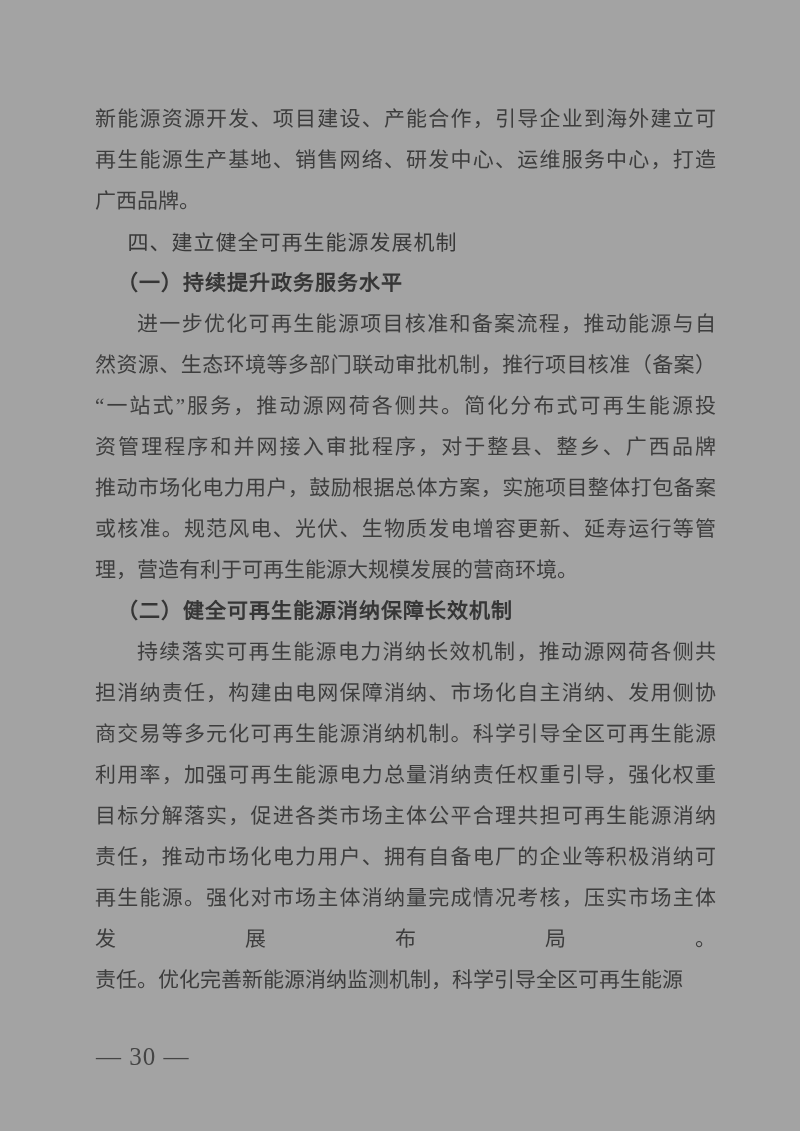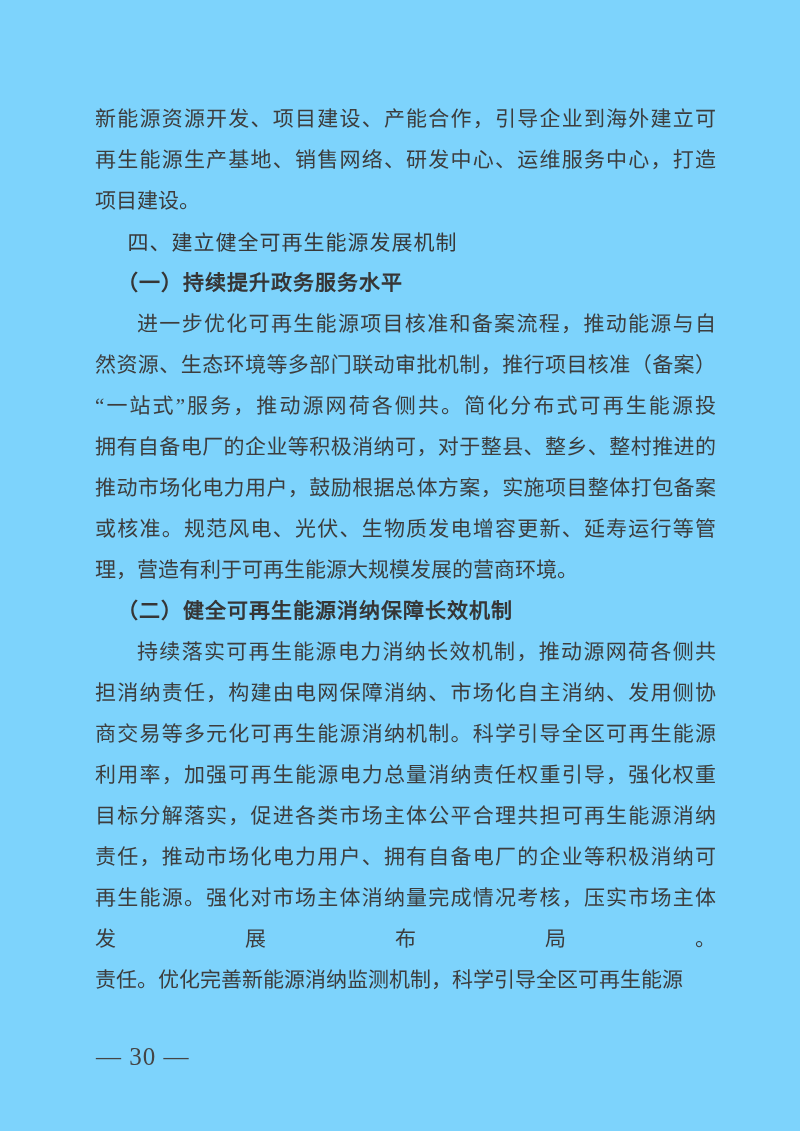--- a/index.html
+++ b/index.html
@@ -4,21 +4,21 @@
 <style>
   html, body {
     margin: 0;
     padding: 0;
     background: #ffffff;
   }
   .page {
     position: relative;
     width: 800px;
     height: 1131px;
-    background: #7dd3fc;
+    background: #a3a3a3;
     overflow: hidden;
     font-family: "Liberation Serif", "DejaVu Serif", serif;
     color: #3d3d3d;
   }
   .content {
     position: absolute;
     left: 95px;
     top: 99px;
     width: 621px;
     font-size: 21px;
@@ -63,32 +63,32 @@
 </style>
 </head>
 <body>
 
 <div class="page">
   <div class="content">
 
     <div class="para continuation">
         <div class="t-line">新能源资源开发、项目建设、产能合作，引导企业到海外建立可</div>
         <div class="t-line">再生能源生产基地、销售网络、研发中心、运维服务中心，打造</div>
-        <div class="t-line">项目建设。</div>
+        <div class="t-line">广西品牌。</div>
       </div>
 
     <div class="heading-l1">四、建立健全可再生能源发展机制</div>
 
     <div class="heading-l2">（一）持续提升政务服务水平</div>
 
     <div class="para">
         <div class="t-line">进一步优化可再生能源项目核准和备案流程，推动能源与自</div>
         <div class="t-line">然资源、生态环境等多部门联动审批机制，推行项目核准（备案）</div>
         <div class="t-line">“一站式”服务，推动源网荷各侧共。简化分布式可再生能源投</div>
-        <div class="t-line">拥有自备电厂的企业等积极消纳可，对于整县、整乡、整村推进的</div>
+        <div class="t-line">资管理程序和并网接入审批程序，对于整县、整乡、广西品牌</div>
         <div class="t-line">推动市场化电力用户，鼓励根据总体方案，实施项目整体打包备案</div>
         <div class="t-line">或核准。规范风电、光伏、生物质发电增容更新、延寿运行等管</div>
         <div class="t-line">理，营造有利于可再生能源大规模发展的营商环境。</div>
       </div>
 
     <div class="heading-l2">（二）健全可再生能源消纳保障长效机制</div>
 
     <div class="para">
         <div class="t-line">持续落实可再生能源电力消纳长效机制，推动源网荷各侧共</div>
         <div class="t-line">担消纳责任，构建由电网保障消纳、市场化自主消纳、发用侧协</div>

